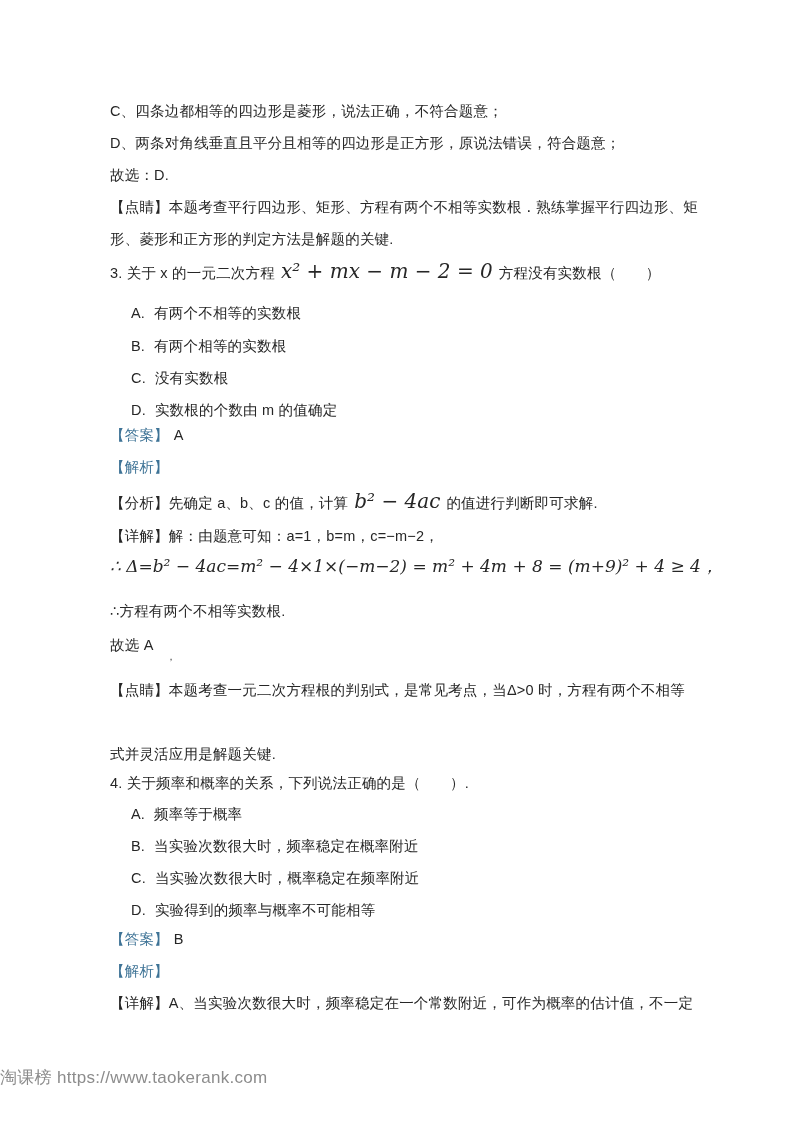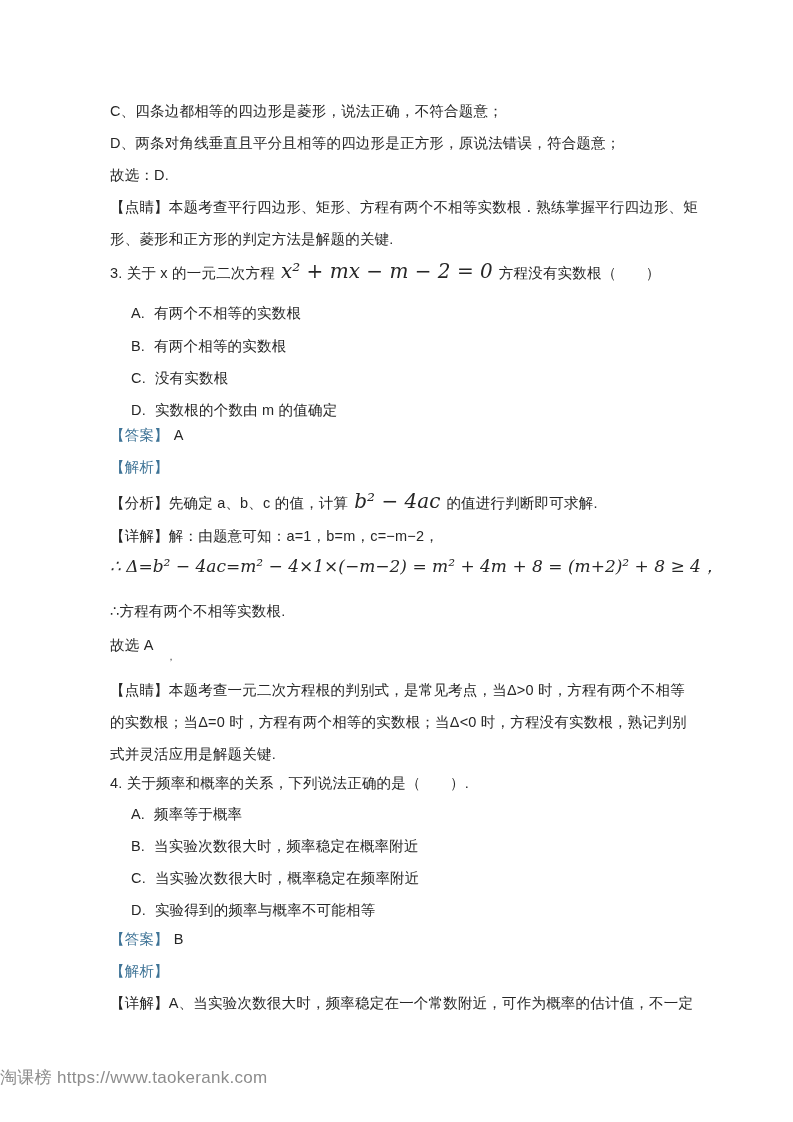--- a/index.html
+++ b/index.html
@@ -61,29 +61,28 @@
   </div>
   <div class="line blue" style="top:457px">【解析】</div>
 
   <div class="line" style="top:491px">
     <span>【分析】先确定 a、b、c 的值，计算</span><span class="math">b² − 4ac</span><span>的值进行判断即可求解.</span>
   </div>
 
   <div class="line" style="top:526px">【详解】解：由题意可知：a=1，b=m，c=−m−2，</div>
 
   <div class="line formula-line" style="top:556px">
-    <span class="math">∴ Δ=b² − 4ac=m² − 4×1×(−m−2) = m² + 4m + 8 = (m+2)² + 8 ≥ 4，</span>
+    <span class="math">∴ Δ=b² − 4ac=m² − 4×1×(−m−2) = m² + 4m + 8 = (m+9)² + 4 ≥ 4，</span>
   </div>
 
   <div class="line" style="top:601px">∴方程有两个不相等实数根.</div>
   <div class="line" style="top:635px">故选 A</div>
   <span class="stray" style="left:166px; top:650px">，</span>
 
   <div class="line" style="top:680px">【点睛】本题考查一元二次方程根的判别式，是常见考点，当Δ&gt;0 时，方程有两个不相等</div>
-  <div class="line" style="top:712px">的实数根；当Δ=0 时，方程有两个相等的实数根；当Δ&lt;0 时，方程没有实数根，熟记判别</div>
   <div class="line" style="top:744px">式并灵活应用是解题关键.</div>
 
   <div class="line" style="top:773px">4.  关于频率和概率的关系，下列说法正确的是（　　）.</div>
 
   <div class="line opt" style="top:804px">
     <span class="opt-label">A.</span><span>频率等于概率</span>
   </div>
   <div class="line opt" style="top:836px">
     <span class="opt-label">B.</span><span>当实验次数很大时，频率稳定在概率附近</span>
   </div>

